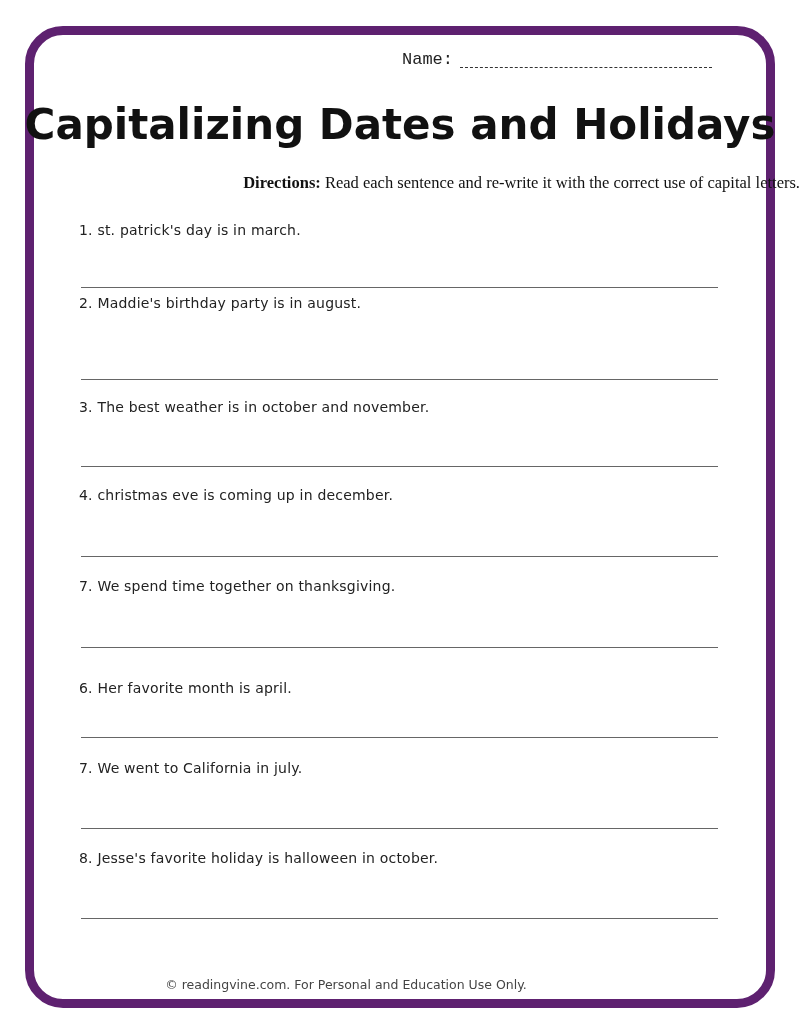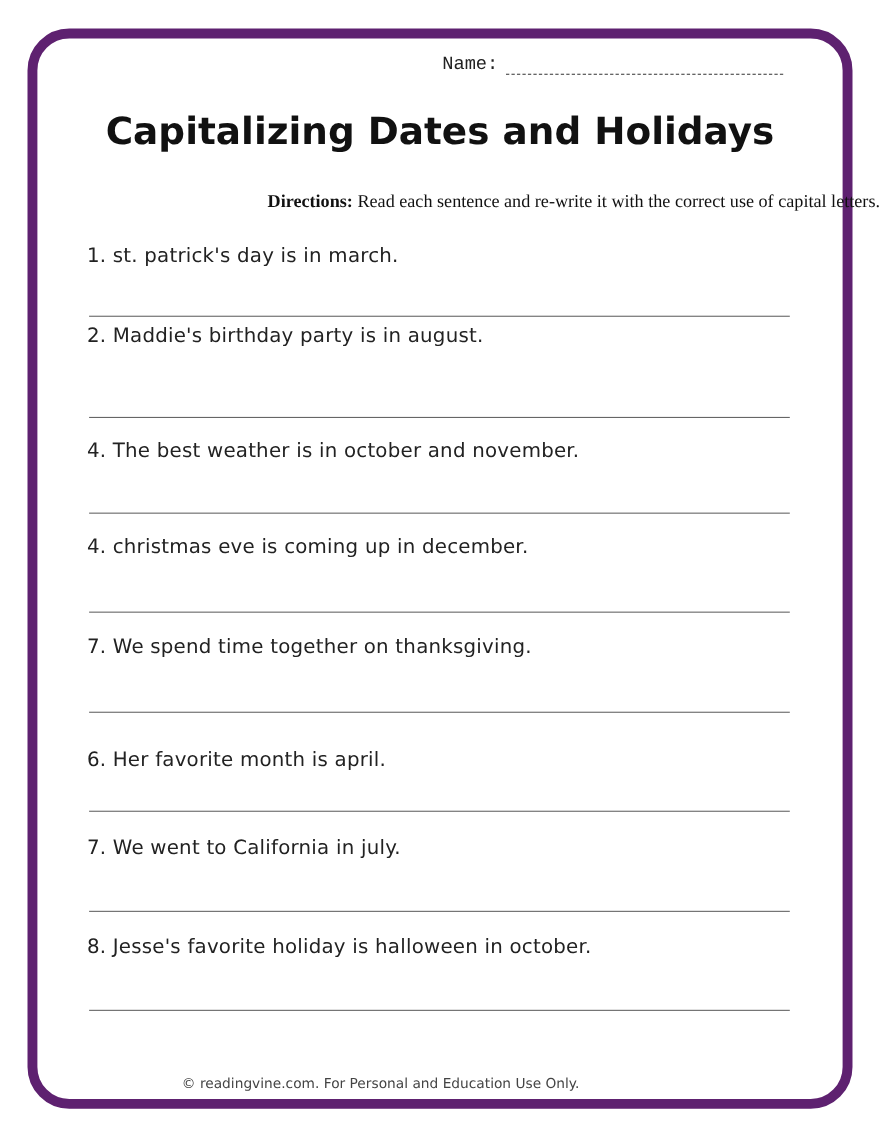--- a/index.html
+++ b/index.html
@@ -12,31 +12,31 @@
     position: absolute; left: 402px; top: 50px;
     font-family: Liberation Mono, monospace; font-size: 17px; color: #222;
     display: flex; align-items: flex-end;
   }
   .name-line {
     display: inline-block; width: 252px; margin-left: 7px;
     border-bottom: 1.5px dashed #333; height: 17px; position: relative; top: -1px;
   }
   .title {
     position: absolute; left: 0; width: 800px; top: 100px; text-align: center;
-    font-family: "DejaVu Sans", sans-serif; font-weight: bold; font-size: 34px;
+    font-family: "DejaVu Sans", sans-serif; font-weight: bold; font-size: 42px;
     color: #111; letter-spacing: 0px;
   }
   .directions {
     position: absolute; left: 0; width: 800px; top: 173px; text-align: right;
     font-family: "Liberation Serif", serif; font-size: 16.5px; color: #111;
   }
   .directions b { font-weight: bold; }
   .q {
     position: absolute; left: 79px;
-    font-family: "DejaVu Sans", sans-serif; font-size: 18px; color: #222;
+    font-family: "DejaVu Sans", sans-serif; font-size: 14px; color: #222;
     letter-spacing: 0.2px;
   }
   .ans {
     position: absolute; left: 81px; width: 637px; height: 0;
     border-top: 1.5px solid #666;
   }
   .footer {
     position: absolute; left: 0; width: 692px; top: 977px; text-align: center;
     font-family: "DejaVu Sans", sans-serif; font-size: 12.5px; color: #444;
   }
@@ -56,21 +56,21 @@
 <div class="directions">
   <b>Directions:</b><span> Read each sentence and re-write it with the correct use of capital letters.</span>
 </div>
 
 <div class="q" style="top:222px">1. st. patrick's day is in march.</div>
 <div class="ans" style="top:287px"></div>
 
 <div class="q" style="top:295px">2. Maddie's birthday party is in august.</div>
 <div class="ans" style="top:379px"></div>
 
-<div class="q" style="top:399px">4. The best weather is in october and november.</div>
+<div class="q" style="top:399px">3. The best weather is in october and november.</div>
 <div class="ans" style="top:466px"></div>
 
 <div class="q" style="top:487px">4. christmas eve is coming up in december.</div>
 <div class="ans" style="top:556px"></div>
 
 <div class="q" style="top:578px">7. We spend time together on thanksgiving.</div>
 <div class="ans" style="top:647px"></div>
 
 <div class="q" style="top:680px">6. Her favorite month is april.</div>
 <div class="ans" style="top:737px"></div>

